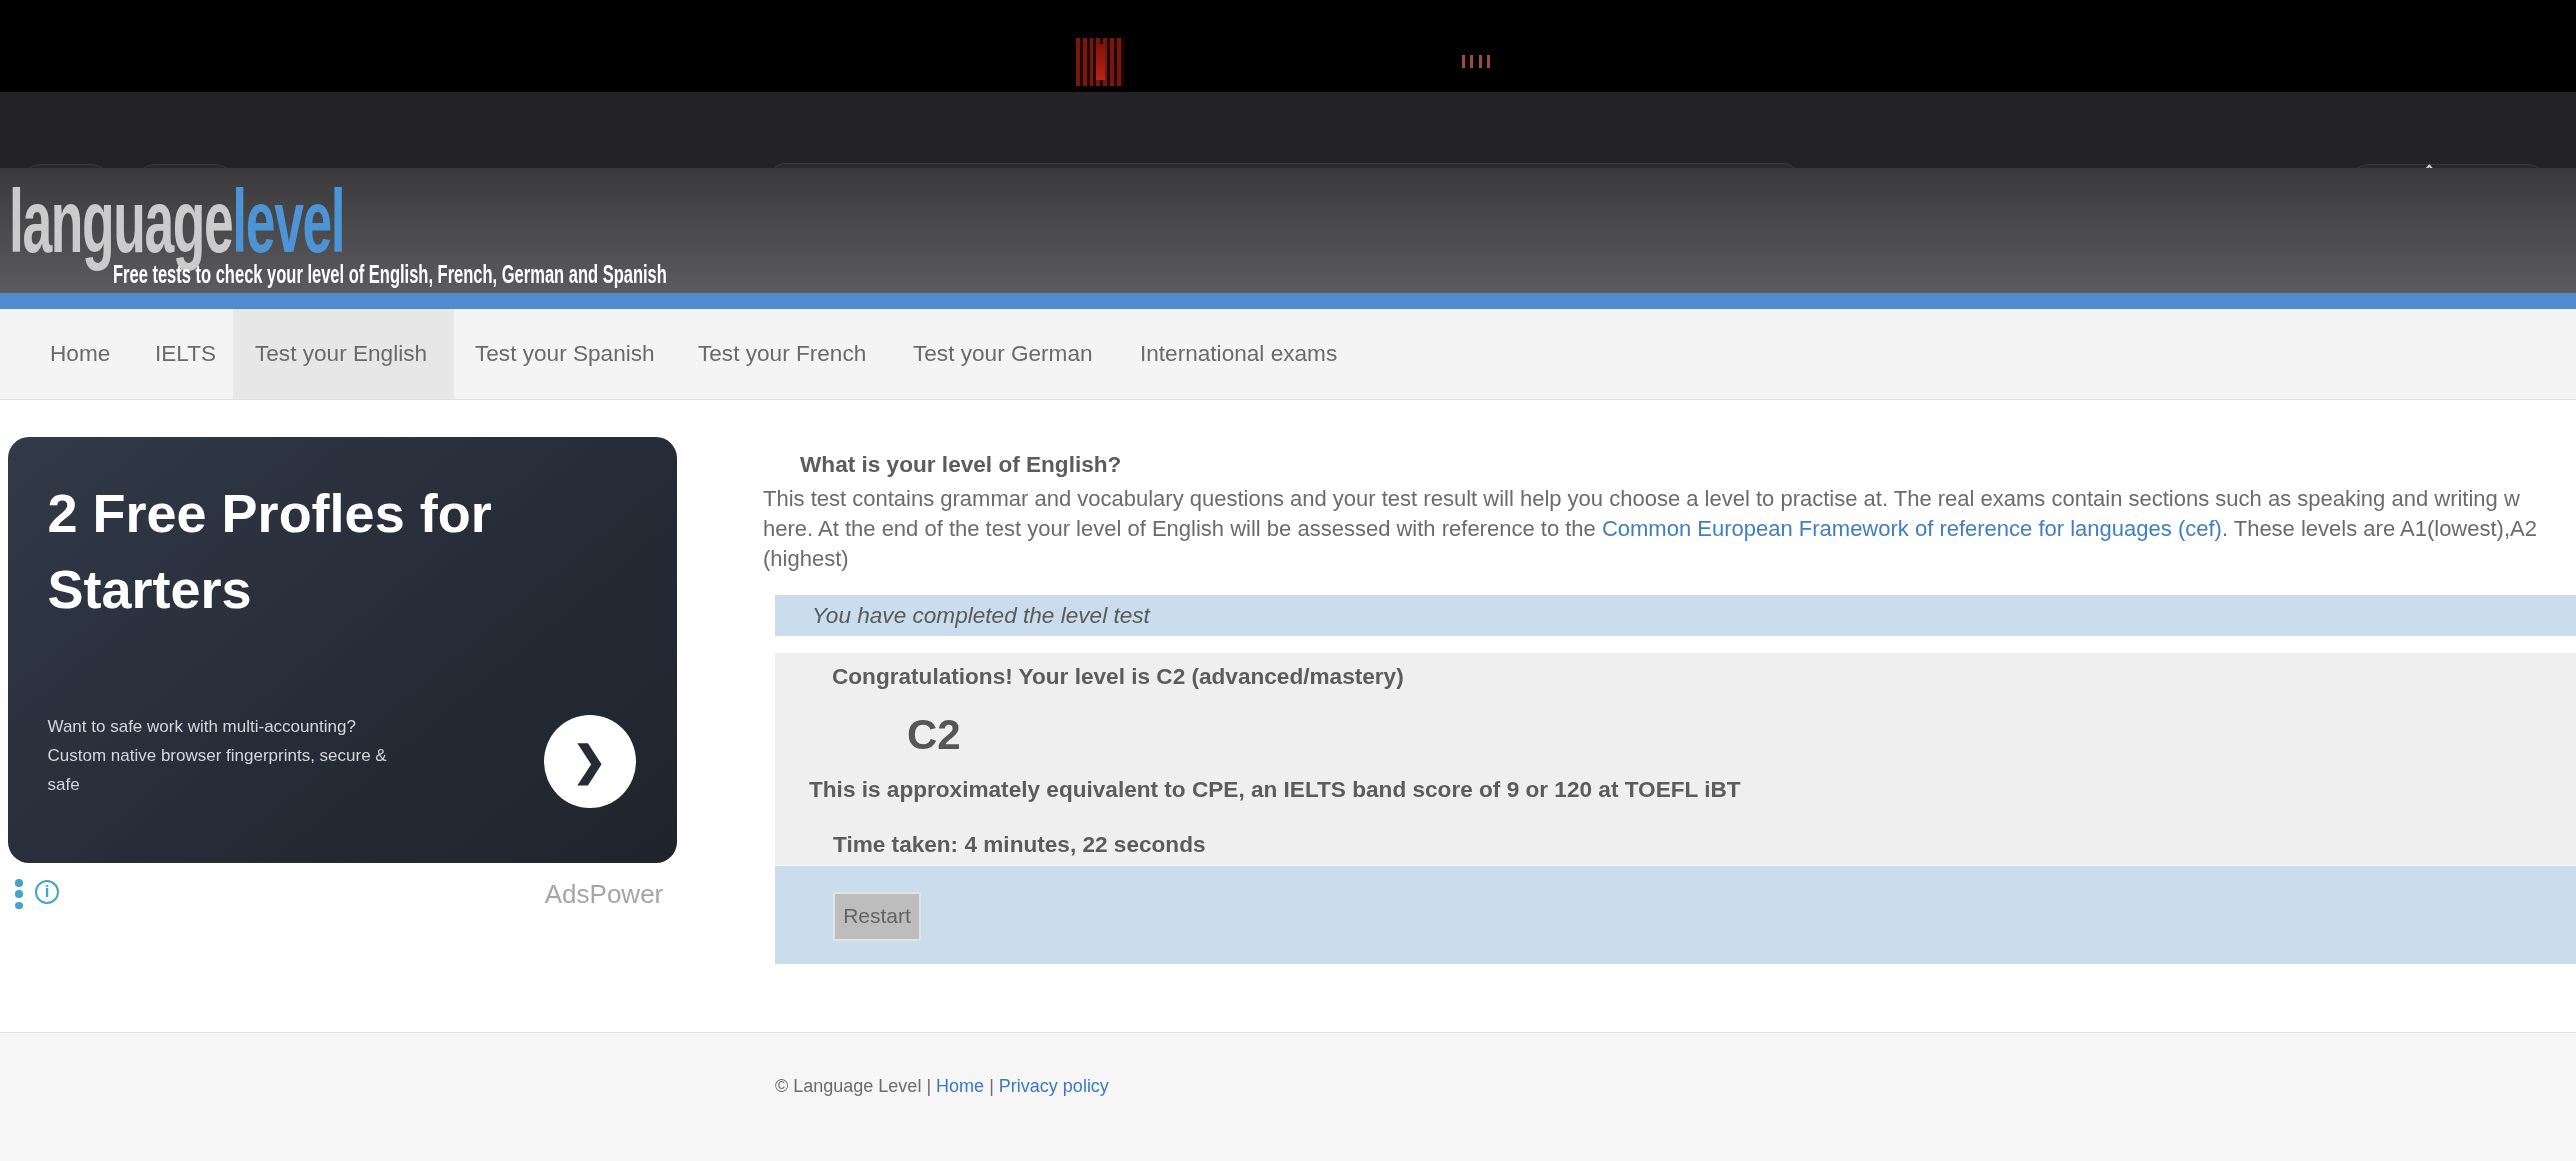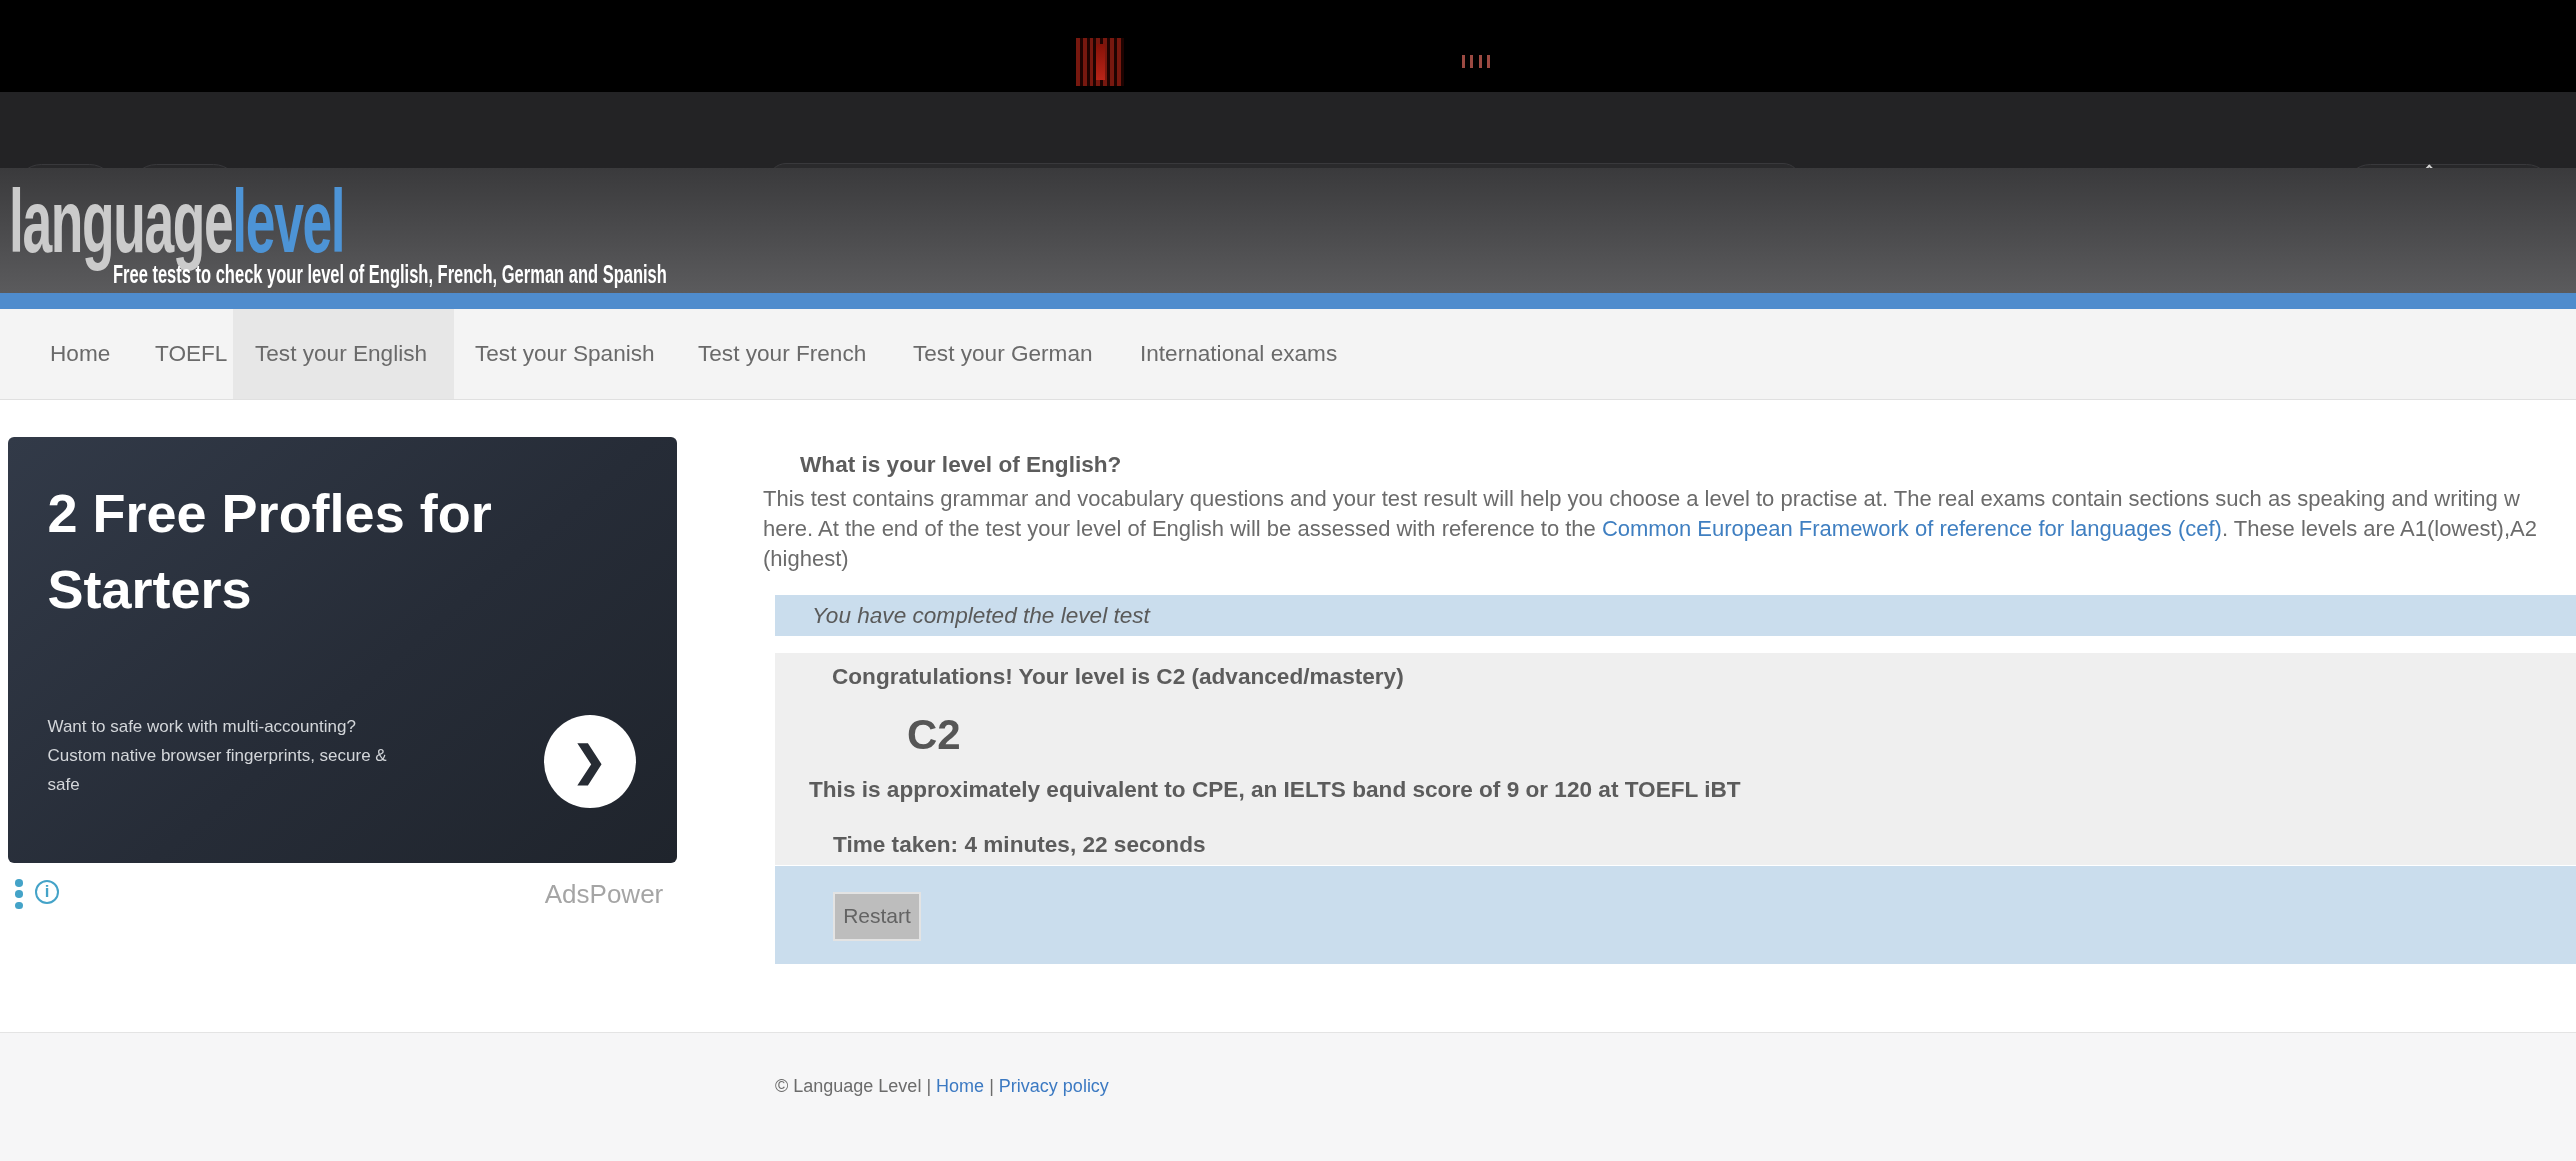--- a/index.html
+++ b/index.html
@@ -58,21 +58,21 @@
   .logo .p2{color:#4d94d6;}
   .tagline{position:absolute;left:113px;top:228px;font-size:25px;font-weight:bold;color:#fff;
            transform:scaleX(.66);transform-origin:left top;white-space:nowrap;}
   .bluebar{position:absolute;left:0;top:261px;width:2576px;height:16px;background:#4f8ccd;}
   
   .nav{position:absolute;left:0;top:277px;width:2576px;height:90px;background:#f4f4f4;
        border-bottom:1.5px solid #e0e0e0;box-sizing:content-box;}
   .nav-item{position:absolute;top:0;height:90px;line-height:90px;font-size:22.6px;color:#6a6a6a;white-space:nowrap;}
   .nav-active-bg{position:absolute;left:233px;top:0;width:221px;height:90px;background:#e7e7e7;}
   
-  .adcard{position:absolute;left:7.5px;top:405px;width:669px;height:426px;border-radius:6px;
+  .adcard{position:absolute;left:7.5px;top:405px;width:669px;height:426px;border-radius:21px;
           background:linear-gradient(140deg,#323a48 0%,#262c37 55%,#1f242c 100%);overflow:hidden;}
   .adtitle{position:absolute;left:40px;top:38px;width:595px;font-size:54px;line-height:76px;
            font-weight:bold;color:#ffffff;}
   .adsub{position:absolute;left:40px;top:275px;font-size:17px;line-height:29px;color:#d3d6da;}
   .adarrow{position:absolute;left:536px;top:278px;width:92px;height:93px;border-radius:50%;
            background:#ffffff;text-align:center;line-height:93px;font-size:41px;font-weight:bold;color:#272c34;}
   .addots{position:absolute;left:15px;top:847px;width:7.5px;}
   .addots span{display:block;width:7.5px;height:7.5px;border-radius:50%;background:#44a3c8;margin-bottom:3.8px;}
   .adinfo{position:absolute;left:35px;top:848px;width:20.3px;height:20.3px;border:2.3px solid #44a3c8;
           border-radius:50%;color:#44a3c8;font-size:16.6px;font-weight:bold;text-align:center;line-height:20.3px;}
@@ -133,21 +133,21 @@
   </div>
 
   <div class="siteheader"></div>
   <div class="logo"><span class="p1">language</span><span class="p2">level</span></div>
   <div class="tagline">Free tests to check your level of English, French, German and Spanish</div>
   <div class="bluebar"></div>
 
   <div class="nav">
     <div class="nav-active-bg"></div>
     <div class="nav-item" style="left:50px">Home</div>
-    <div class="nav-item" style="left:155px">TOEFL</div>
+    <div class="nav-item" style="left:155px">IELTS</div>
     <div class="nav-item" style="left:255px">Test your English</div>
     <div class="nav-item" style="left:475px">Test your Spanish</div>
     <div class="nav-item" style="left:913px">Test your German</div>
     <div class="nav-item" style="left:698px">Test your French</div>
     <div class="nav-item" style="left:1140px">International exams</div>
   </div>
 
   <div class="adcard">
     <div class="adtitle">2 Free Profles for Starters</div>
     <div class="adsub">

